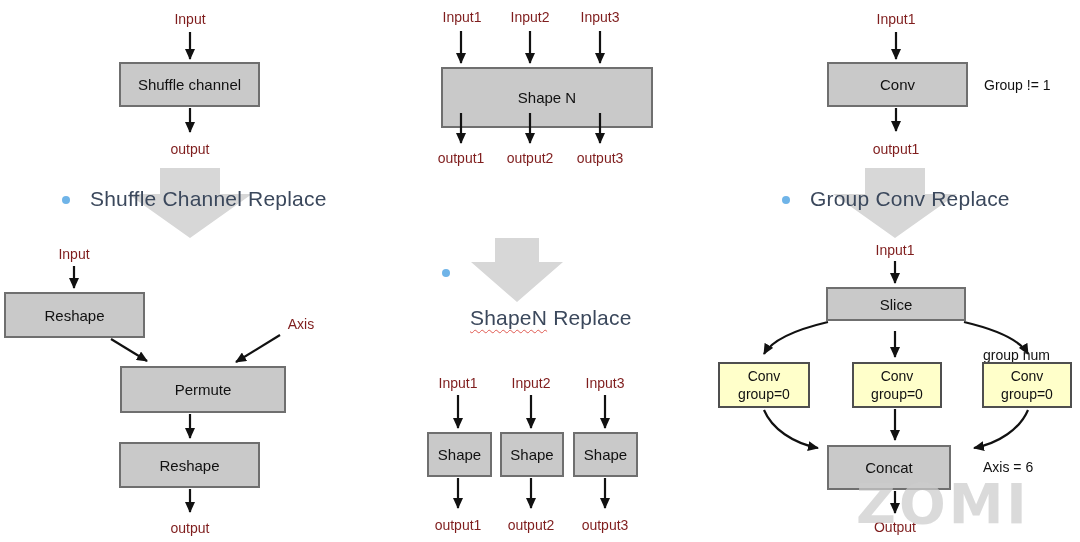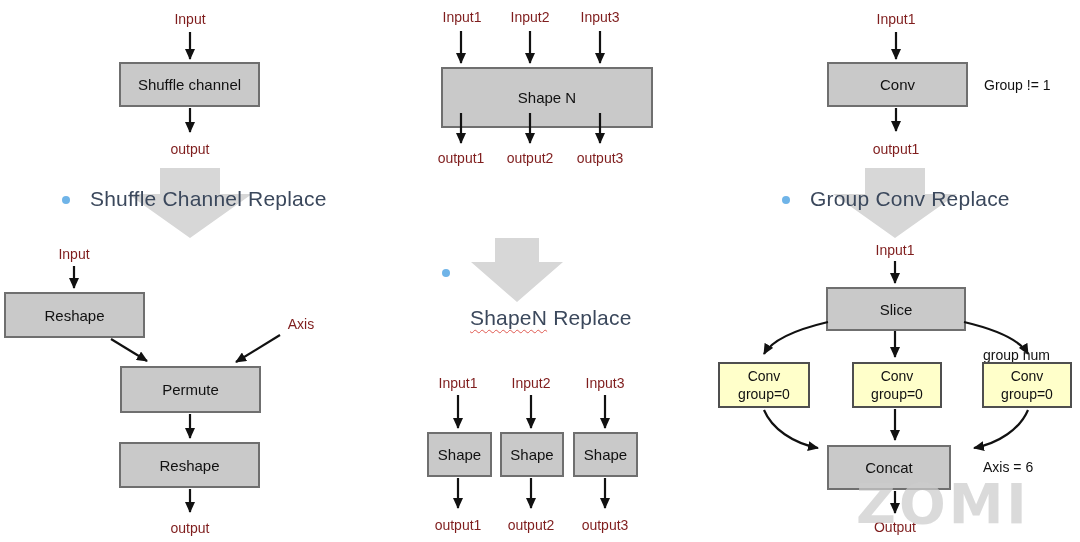--- a/index.html
+++ b/index.html
@@ -89,21 +89,21 @@
   <div class="bullet" style="left:782px;top:196px;"></div>
   <div class="heading" style="left:810px;top:187px;">Group Conv Replace</div>
 
   <div class="io" style="left:190px;top:11px;">Input</div>
   <div class="node" style="left:119px;top:62px;width:141px;height:45px;">Shuffle channel</div>
   <div class="io" style="left:190px;top:141px;">output</div>
 
   <div class="io" style="left:74px;top:246px;">Input</div>
   <div class="node" style="left:4px;top:292px;width:141px;height:46px;">Reshape</div>
   <div class="io" style="left:301px;top:316px;">Axis</div>
-  <div class="node" style="left:120px;top:366px;width:141px;height:47px;">Permute</div>
+  <div class="node" style="left:120px;top:366px;width:166px;height:47px;">Permute</div>
   <div class="node" style="left:119px;top:442px;width:141px;height:46px;">Reshape</div>
   <div class="io" style="left:190px;top:520px;">output</div>
 
   <div class="io" style="left:462px;top:9px;">Input1</div>
   <div class="io" style="left:530px;top:9px;">Input2</div>
   <div class="io" style="left:600px;top:9px;">Input3</div>
   <div class="node" style="left:426px;top:67px;width:212px;height:61px;margin-left:15px;">Shape N</div>
   <div class="io" style="left:461px;top:150px;">output1</div>
   <div class="io" style="left:530px;top:150px;">output2</div>
   <div class="io" style="left:600px;top:150px;">output3</div>
@@ -117,21 +117,21 @@
   <div class="io" style="left:458px;top:517px;">output1</div>
   <div class="io" style="left:531px;top:517px;">output2</div>
   <div class="io" style="left:605px;top:517px;">output3</div>
 
   <div class="io" style="left:896px;top:11px;">Input1</div>
   <div class="node" style="left:827px;top:62px;width:141px;height:45px;">Conv</div>
   <div class="annot" style="left:984px;top:77px;">Group != 1</div>
   <div class="io" style="left:896px;top:141px;">output1</div>
 
   <div class="io" style="left:895px;top:242px;">Input1</div>
-  <div class="node" style="left:826px;top:287px;width:140px;height:44px;">Slice</div>
+  <div class="node" style="left:826px;top:287px;width:140px;height:34px;">Slice</div>
   <div class="annot" style="left:983px;top:302px;margin-top:45px;">group num</div>
 
   <div class="conv-node" style="left:718px;top:362px;width:92px;height:46px;">
     <span>Conv</span>
     <span>group=0</span>
   </div>
   <div class="conv-node" style="left:852px;top:362px;width:90px;height:46px;">
     <span>Conv</span>
     <span>group=0</span>
   </div>

